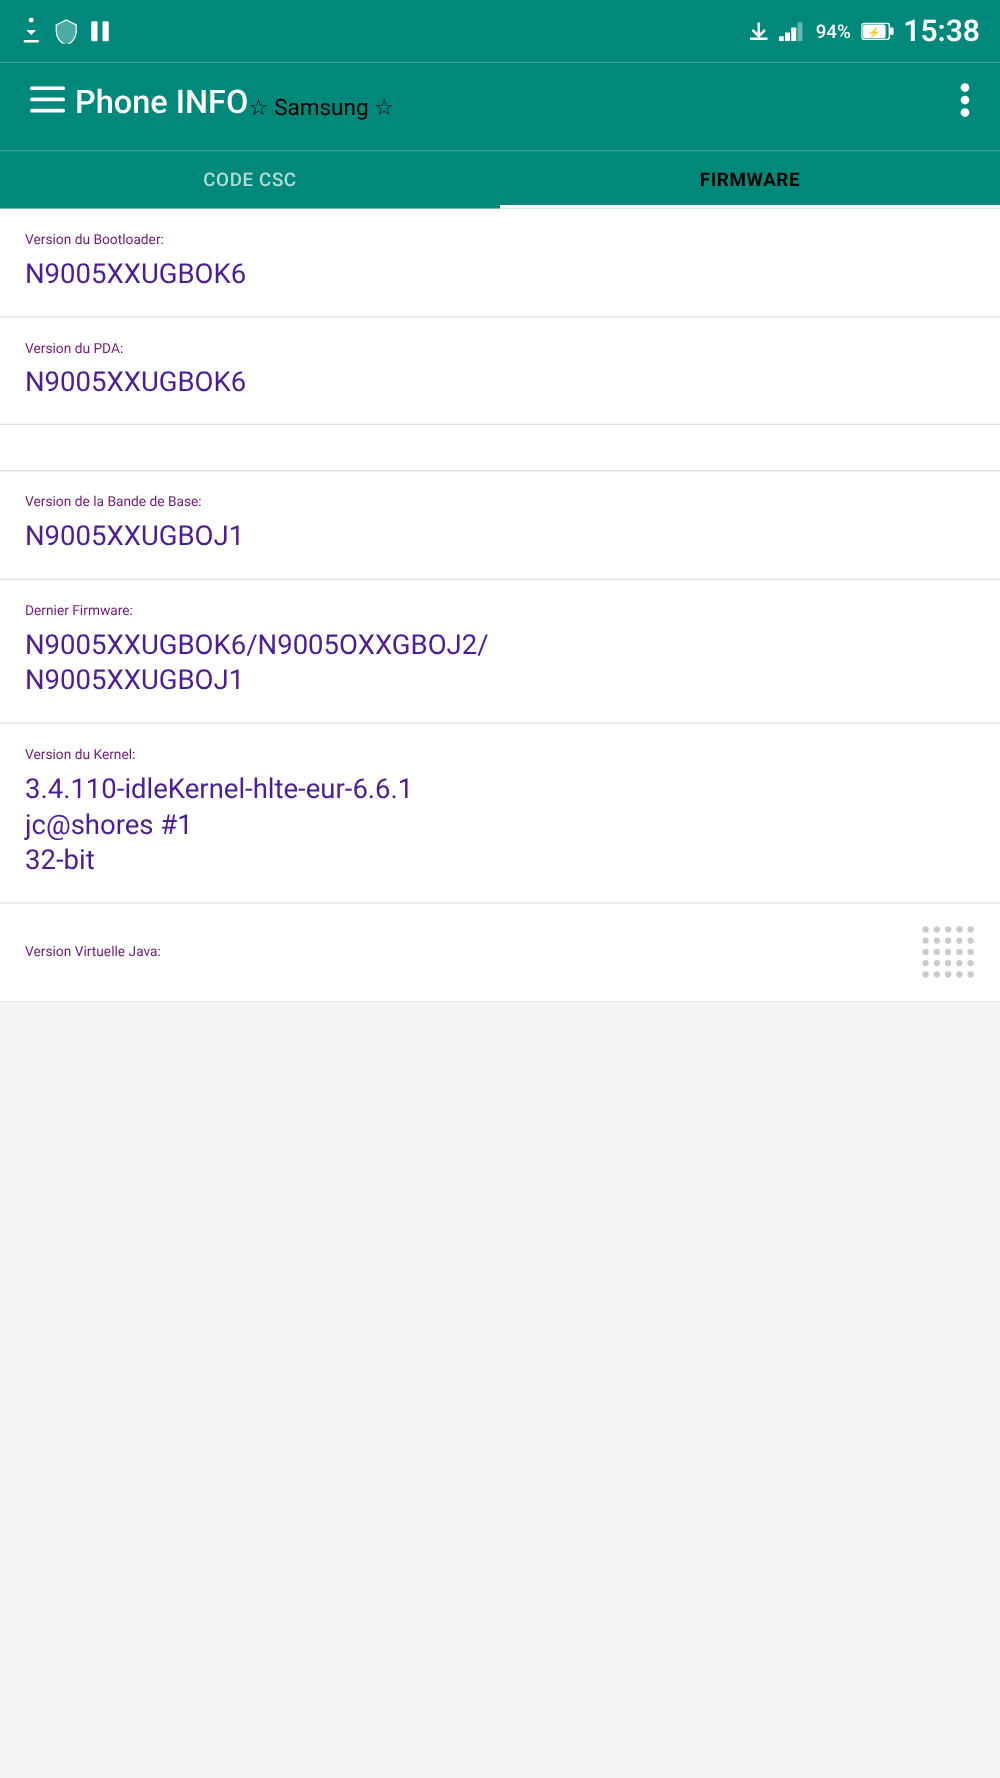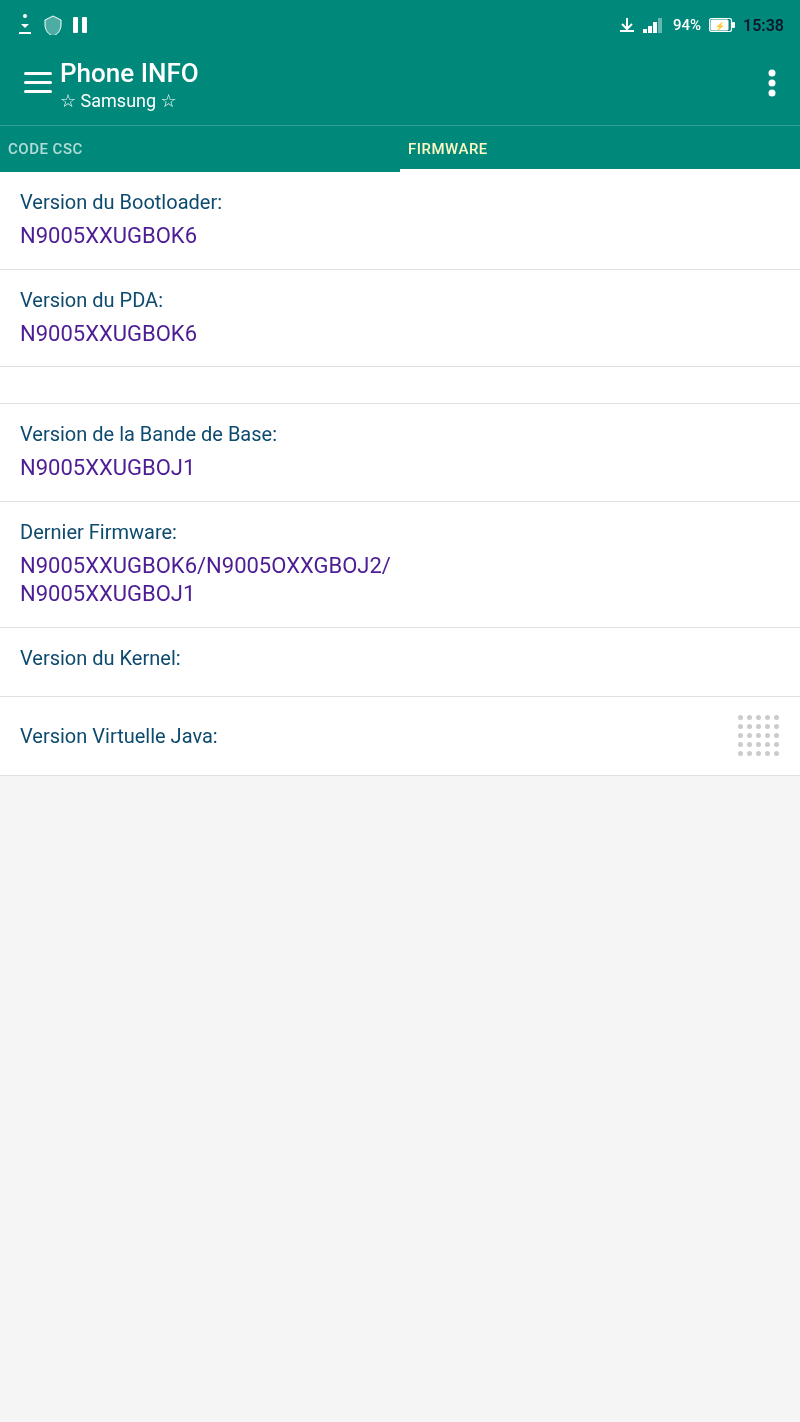--- a/index.html
+++ b/index.html
@@ -43,57 +43,59 @@
       background: #00897b;
       padding: 8px 16px 14px 16px;
       display: flex;
       align-items: center;
       justify-content: space-between;
       color: white;
     }
 
     .app-bar-center {
       display: flex;
-      flex-direction: column;
-      align-items: flex-start;
+      flex-direction: row;
+      align-items: flex-end;
       flex: 1;
     }
 
     .app-bar-title {
       font-size: 26px;
       font-weight: 500;
       color: white;
     }
 
     .app-bar-subtitle {
       font-size: 18px;
-      color: #ffffff;
+      color: #000000;
       margin-top: 2px;
     }
 
     
     .tabs {
       background: #00897b;
       display: flex;
       border-top: 1px solid rgba(255,255,255,0.2);
     }
 
     .tab {
       flex: 1;
+      text-align: center;
       padding: 14px 8px;
       color: rgba(255,255,255,0.7);
       font-size: 15px;
       font-weight: 500;
       cursor: pointer;
       letter-spacing: 0.5px;
       position: relative;
     }
 
     .tab.active {
-      color: #fef9c3;
+      color: #000000;
+      font-weight: bold;
     }
 
     .tab.active::after {
       content: '';
       position: absolute;
       bottom: 0;
       left: 0;
       right: 0;
       height: 3px;
       background: white;
@@ -104,22 +106,22 @@
       background: white;
       padding: 0;
     }
 
     .info-row {
       padding: 18px 20px 18px 20px;
       border-bottom: 1px solid #e0e0e0;
     }
 
     .info-label {
-      font-size: 20px;
-      color: #0c4a6e;
+      font-size: 11px;
+      color: #701a75;
       margin-bottom: 8px;
     }
 
     .info-value {
       font-size: 22px;
       color: #4c1d95;
       font-weight: 400;
       line-height: 1.3;
     }
 
@@ -147,23 +149,23 @@
       opacity: 0.3;
     }
     .dot {
       width: 5px;
       height: 5px;
       border-radius: 50%;
       background: #555;
     }
 
     .time-text {
-      font-size: 16px;
+      font-size: 24px;
       font-weight: 600;
-      color: #0f172a;
+      color: #ffffff;
     }
   </style>
 </head>
 <body>
 
 <div class="status-bar">
   <div class="status-bar-left">
 
     <svg width="18" height="22" viewBox="0 0 18 22" fill="white">
       <path d="M9 2v12M5 10l4 4 4-4M3 18h12v2H3z"></path>
@@ -255,20 +257,23 @@
   </div>
 
   <div class="info-row">
     <div class="info-label">Dernier Firmware:</div>
     <div class="info-value" style="white-space: pre-line;">N9005XXUGBOK6/N9005OXXGBOJ2/
 N9005XXUGBOJ1</div>
   </div>
 
   <div class="info-row">
     <div class="info-label">Version du Kernel:</div>
+    <div class="info-value" style="white-space: pre-line;">3.4.110-idleKernel-hlte-eur-6.6.1
+jc@shores #1
+32-bit</div>
   </div>
 
   <div class="last-row">
     <div class="info-label" style="margin-bottom:0;">Version Virtuelle Java:</div>
 
     <div class="dots-grid">
       <div class="dot"></div>
         <div class="dot"></div>
         <div class="dot"></div>
         <div class="dot"></div>

